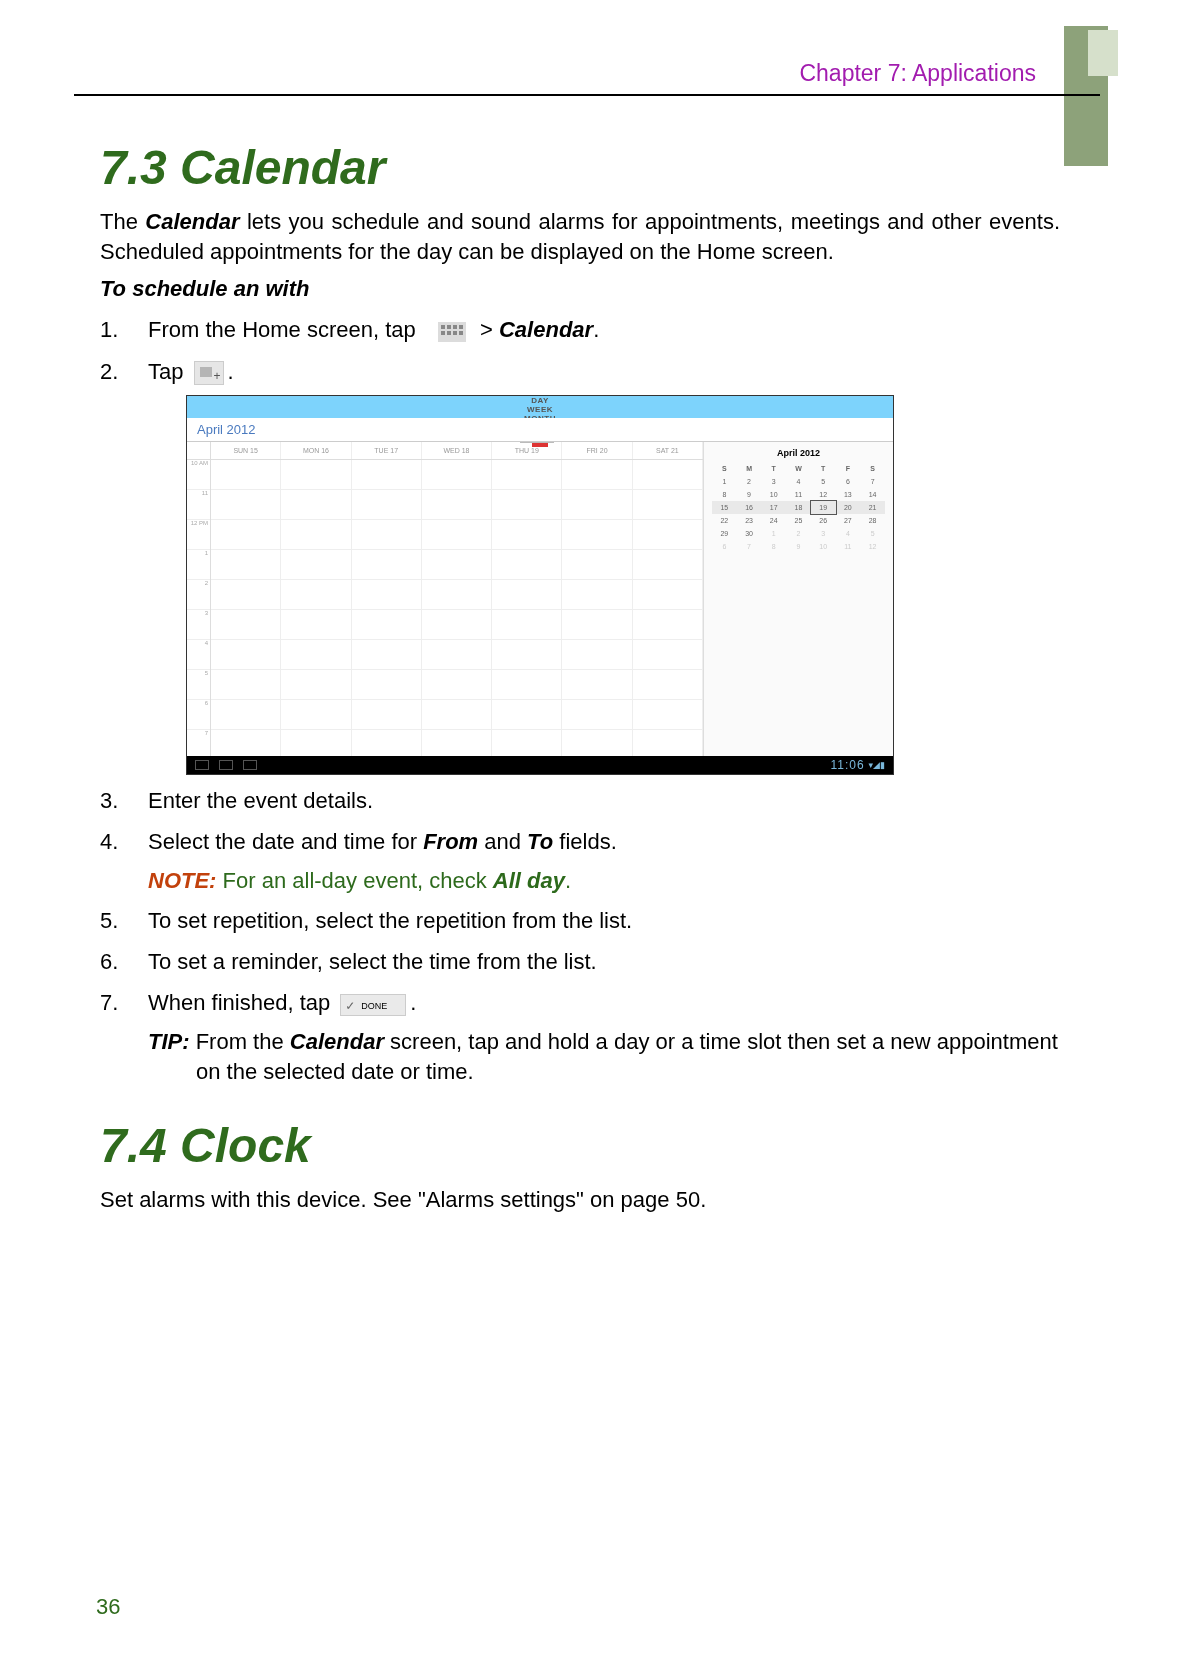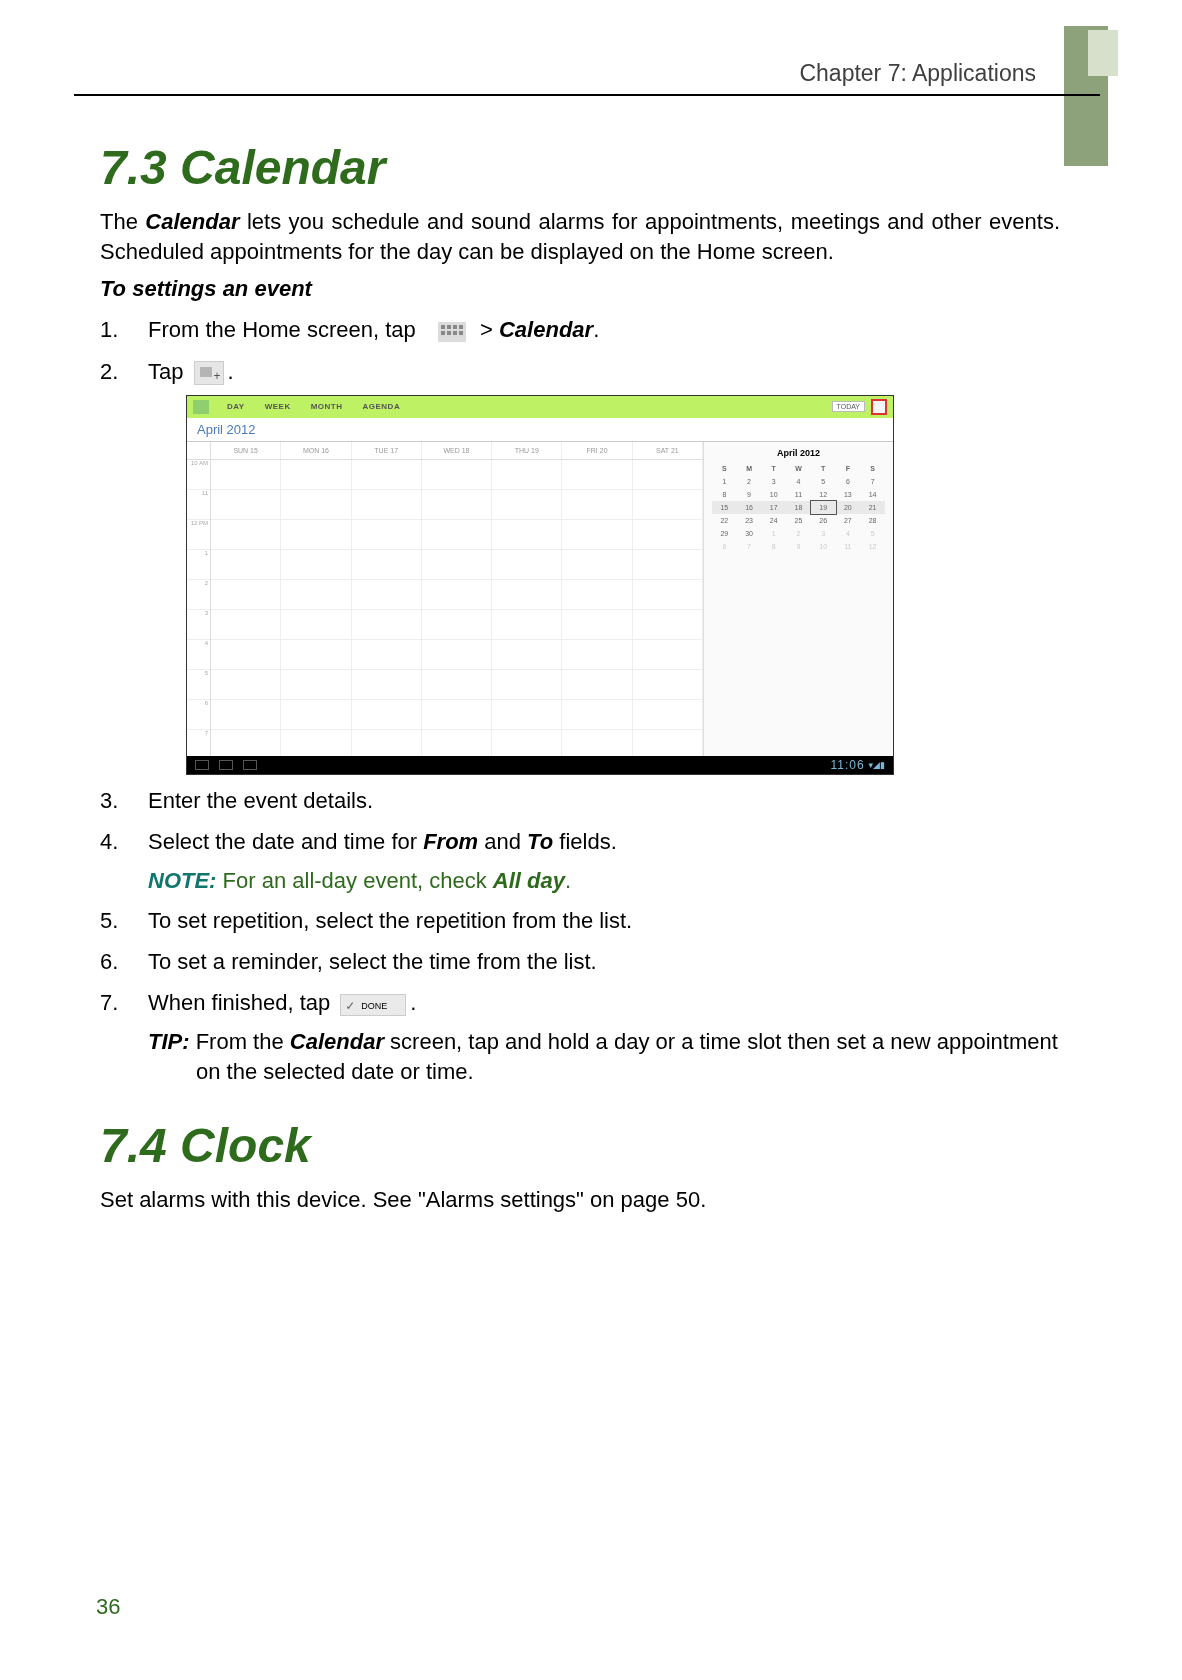--- a/index.html
+++ b/index.html
@@ -33,21 +33,21 @@
     left: 74px;
     width: 1026px;
     height: 2px;
     background: #000;
   }
   .chapter-label {
     position: absolute;
     top: 60px;
     right: 146px;
     font-size: 23px;
-    color: #404040;
+    color: #a21caf;
     text-align: right;
   }
   .content {
     position: absolute;
     top: 140px;
     left: 100px;
     width: 960px;
   }
   h1.section-heading {
     font-family: Arial, Helvetica, sans-serif;
@@ -148,27 +148,28 @@
   }
   .screenshot {
     width: 708px;
     height: 380px;
     margin: 6px 0 8px 86px;
     background: #1b1b1b;
     position: relative;
     border: 1px solid #333;
   }
   .ss-top {
-    background: #bef264;
+    background: #7dd3fc;
     height: 22px;
     display: flex;
     align-items: center;
     font-size: 8px;
     color: #555;
     padding: 0 6px;
+    flex-direction: column;
   }
   .ss-top .cal-icon {
     width: 16px; height: 14px;
     background: #8fcf6e;
     margin-right: 8px;
   }
   .ss-top .tab {
     margin: 0 10px;
     font-weight: bold;
     letter-spacing: 0.5px;
@@ -305,21 +306,21 @@
     font-size: 9px;
   }
   .note-line {
     font-size: 22px;
     margin-left: 48px;
     padding-left: 0px;
     line-height: 1.45;
     margin-bottom: 6px;
   }
   .note-label {
-    color: #0f766e;
+    color: #c2410c;
     font-weight: bold;
     font-style: italic;
   }
   .note-body-green {
     color: #2d6a1c;
   }
   .tip-block {
     font-size: 22px;
     margin-left: 48px;
     line-height: 1.4;
@@ -350,21 +351,21 @@
 <div class="header-line"></div>
 
 <div class="content">
 
   <h1 class="section-heading">7.3 Calendar</h1>
 
   <p class="body-text">
     <span>The </span><b class="it">Calendar</b><span> lets you schedule and sound alarms for appointments, meetings and other events. Scheduled appointments for the day can be displayed on the Home screen.</span>
   </p>
 
-  <p class="subheading">To settings an event</p>
+  <p class="subheading">To schedule an with</p>
 
   <ol class="steps">
     <li>
       <span class="num">1.</span>
       <span>From the Home screen, tap </span>
       <span class="icon-apps"></span>
       <span> &gt; </span><b class="it">Calendar</b><span>.</span>
     </li>
     <li>
       <span class="num">2.</span>

